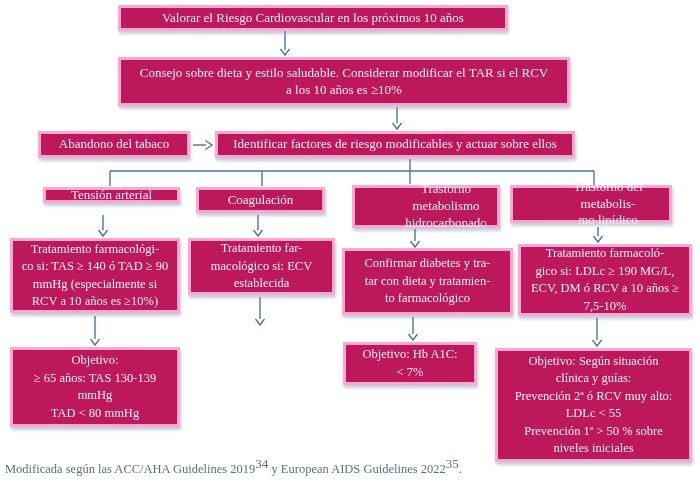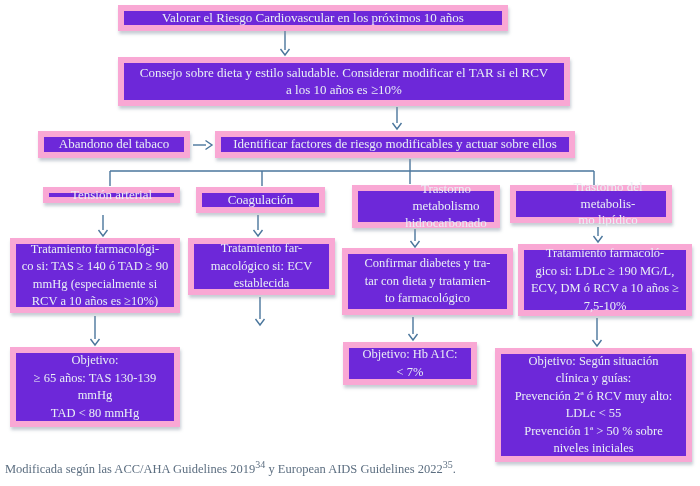--- a/index.html
+++ b/index.html
@@ -11,22 +11,22 @@
     position: relative;
     width: 700px;
     height: 486px;
     background: #ffffff;
     font-family: "Liberation Serif", "DejaVu Serif", serif;
     overflow: hidden;
   }
   .box {
     position: absolute;
     box-sizing: border-box;
-    background: #6d28d9;
-    border: 6px solid #f9a8d4;
+    background: #be185d;
+    border: 3px solid #f9a8d4;
     box-shadow: 1px 3px 3px rgba(130, 145, 160, 0.45);
     color: #e9eff5;
     display: flex;
     align-items: center;
     justify-content: center;
     text-align: center;
     white-space: pre-line;
     font-size: 13px;
     line-height: 1.3;
     padding: 1px 4px;
@@ -49,21 +49,21 @@
   }
   .footnote {
     position: absolute;
     left: 5px;
     top: 462px;
     width: 690px;
     color: #5c6e80;
     font-size: 12.5px;
   }
   .footnote sup {
-    font-size: 10px;
+    font-size: 13px;
     vertical-align: super;
     line-height: 0;
   }
 </style>
 </head>
 <body>
 
 <div id="stage">
 
   <svg id="connectors" viewBox="0 0 700 486" xmlns="http://www.w3.org/2000/svg">

